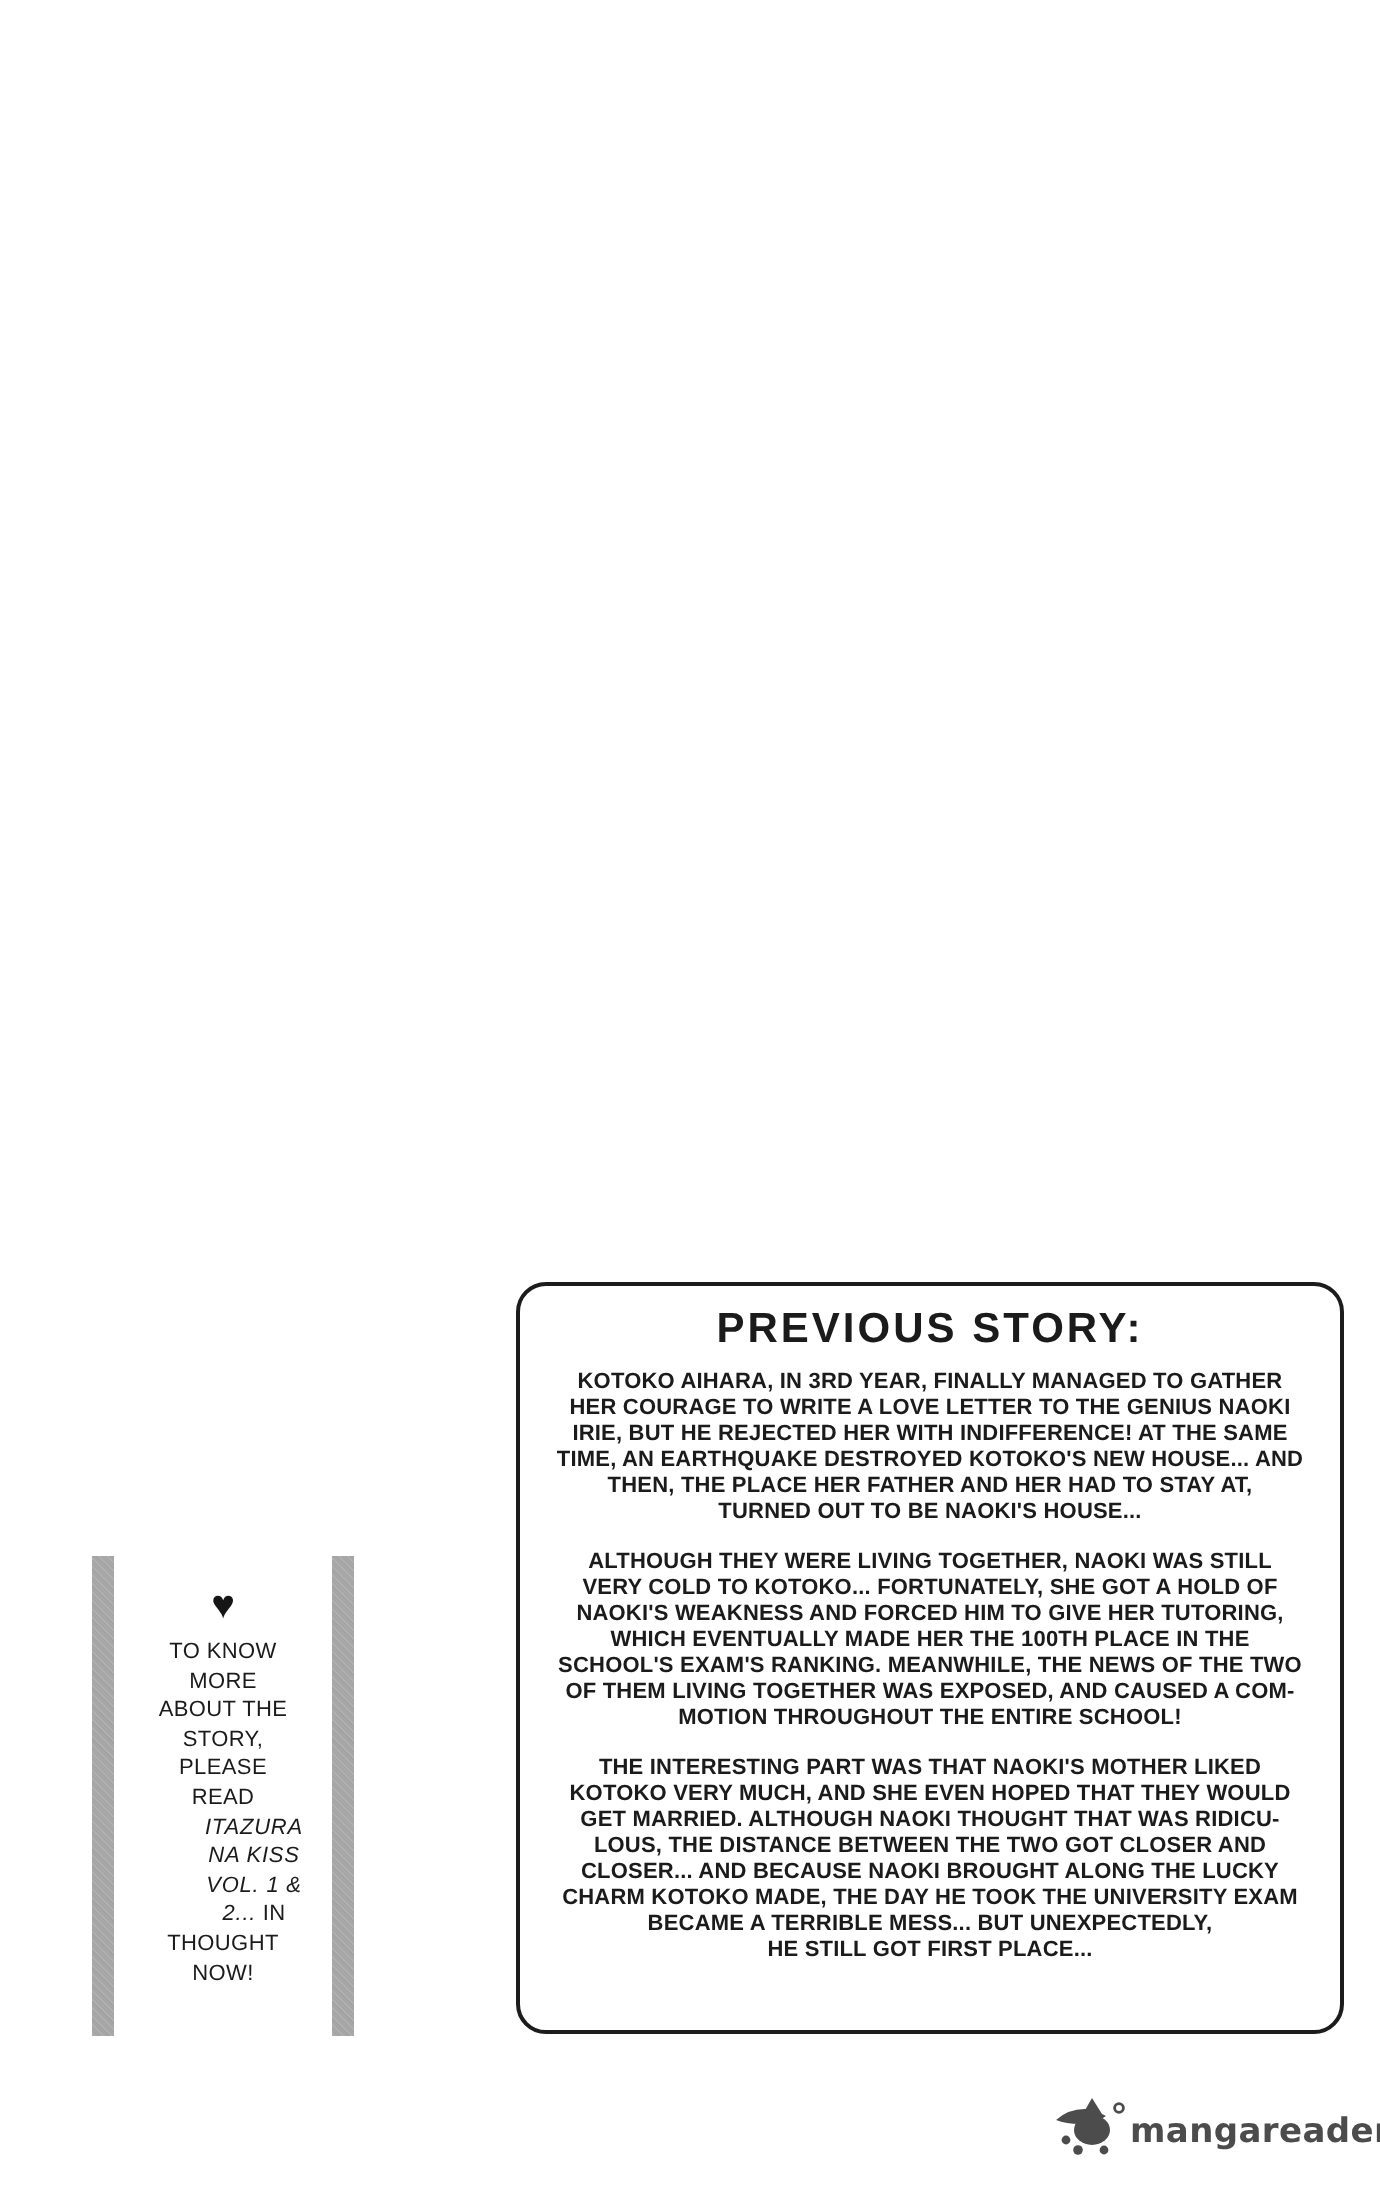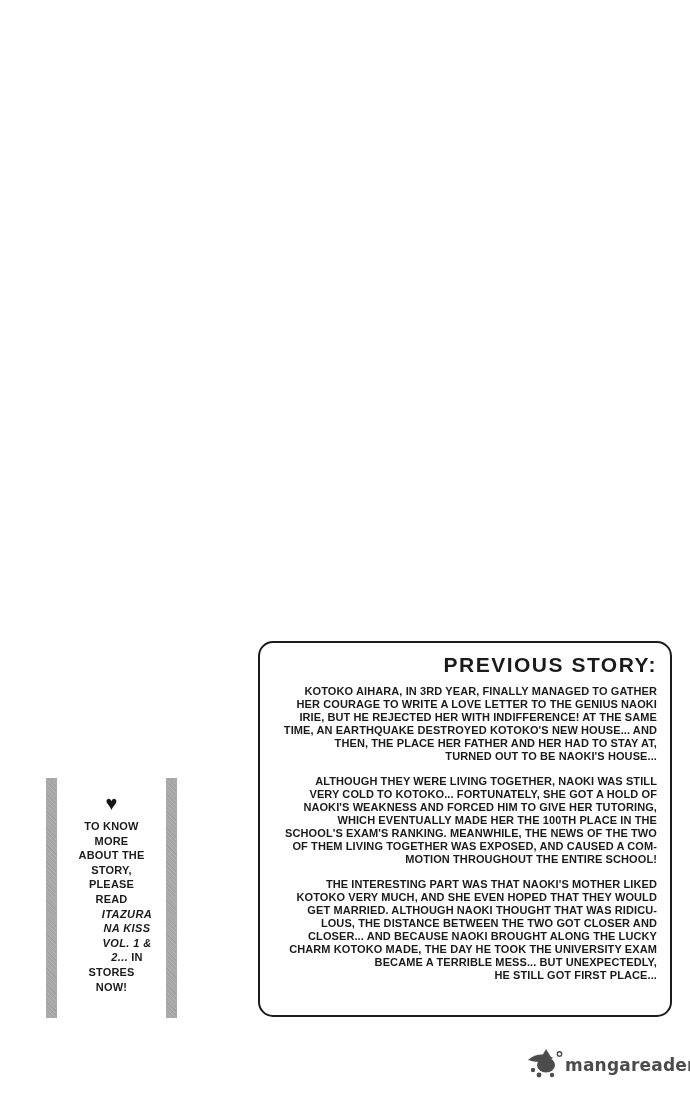--- a/index.html
+++ b/index.html
@@ -44,38 +44,38 @@
   .heart {
     font-size: 20px;
     line-height: 22px;
     margin-bottom: 5px;
     color: #151515;
   }
   .promo-lines {
     white-space: pre-line;
     font-size: 11px;
     line-height: 14.6px;
-    font-weight: 700;
+    font-weight: 400;
     letter-spacing: 0.2px;
   }
   .book-title { font-style: italic; letter-spacing: 0.4px; padding-left: 31px; }
 
   
   .story-box {
     position: absolute;
     left: 258px;
     top: 641px;
     width: 414px;
     height: 376px;
     box-sizing: border-box;
     background: #fff;
     border: 2px solid #1c1c1c;
     border-radius: 15px;
     padding: 9px 13px 0 13px;
-    text-align: right;
+    text-align: center;
   }
   .story-title {
     margin: 0 0 8px 0;
     font-size: 21px;
     line-height: 25px;
     font-weight: 700;
     letter-spacing: 1.5px;
   }
   .story-para {
     margin: 0 0 12px 0;
@@ -116,21 +116,21 @@
       <div class="promo-lines">TO KNOW
 MORE
 ABOUT THE
 STORY,
 PLEASE
 READ</div>
       <div class="promo-lines book-title">ITAZURA
 NA KISS
 VOL. 1 &amp;</div>
       <div class="promo-lines"><span class="book-title">2...</span><span> IN</span></div>
-      <div class="promo-lines">STORES
+      <div class="promo-lines">THOUGHT
 NOW!</div>
     </div>
   </aside>
 
   <section class="story-box">
     <h1 class="story-title">PREVIOUS STORY:</h1>
     <p class="story-para">KOTOKO AIHARA, IN 3RD YEAR, FINALLY MANAGED TO GATHER
 HER COURAGE TO WRITE A LOVE LETTER TO THE GENIUS NAOKI
 IRIE, BUT HE REJECTED HER WITH INDIFFERENCE! AT THE SAME
 TIME, AN EARTHQUAKE DESTROYED KOTOKO'S NEW HOUSE... AND

